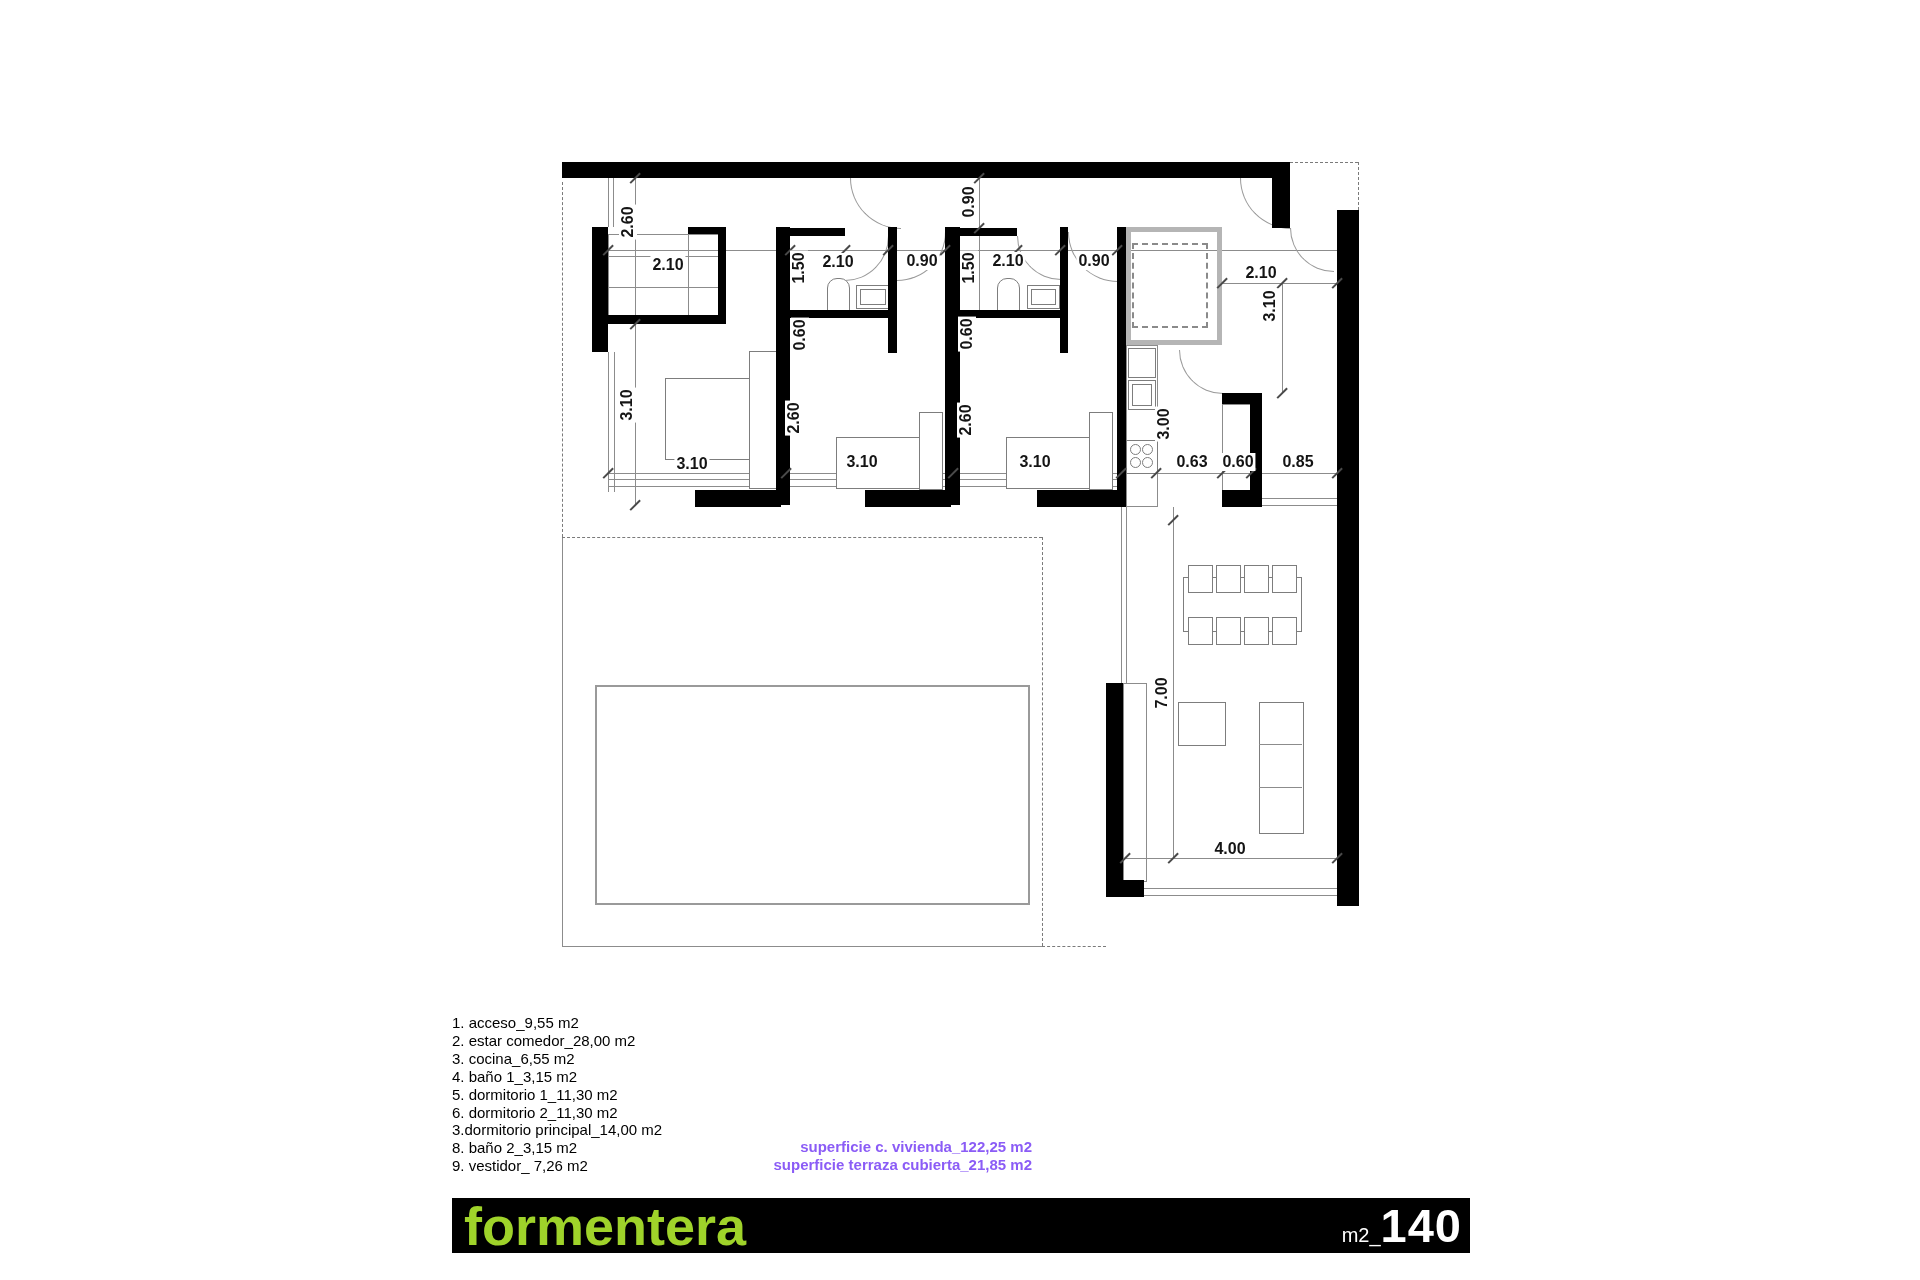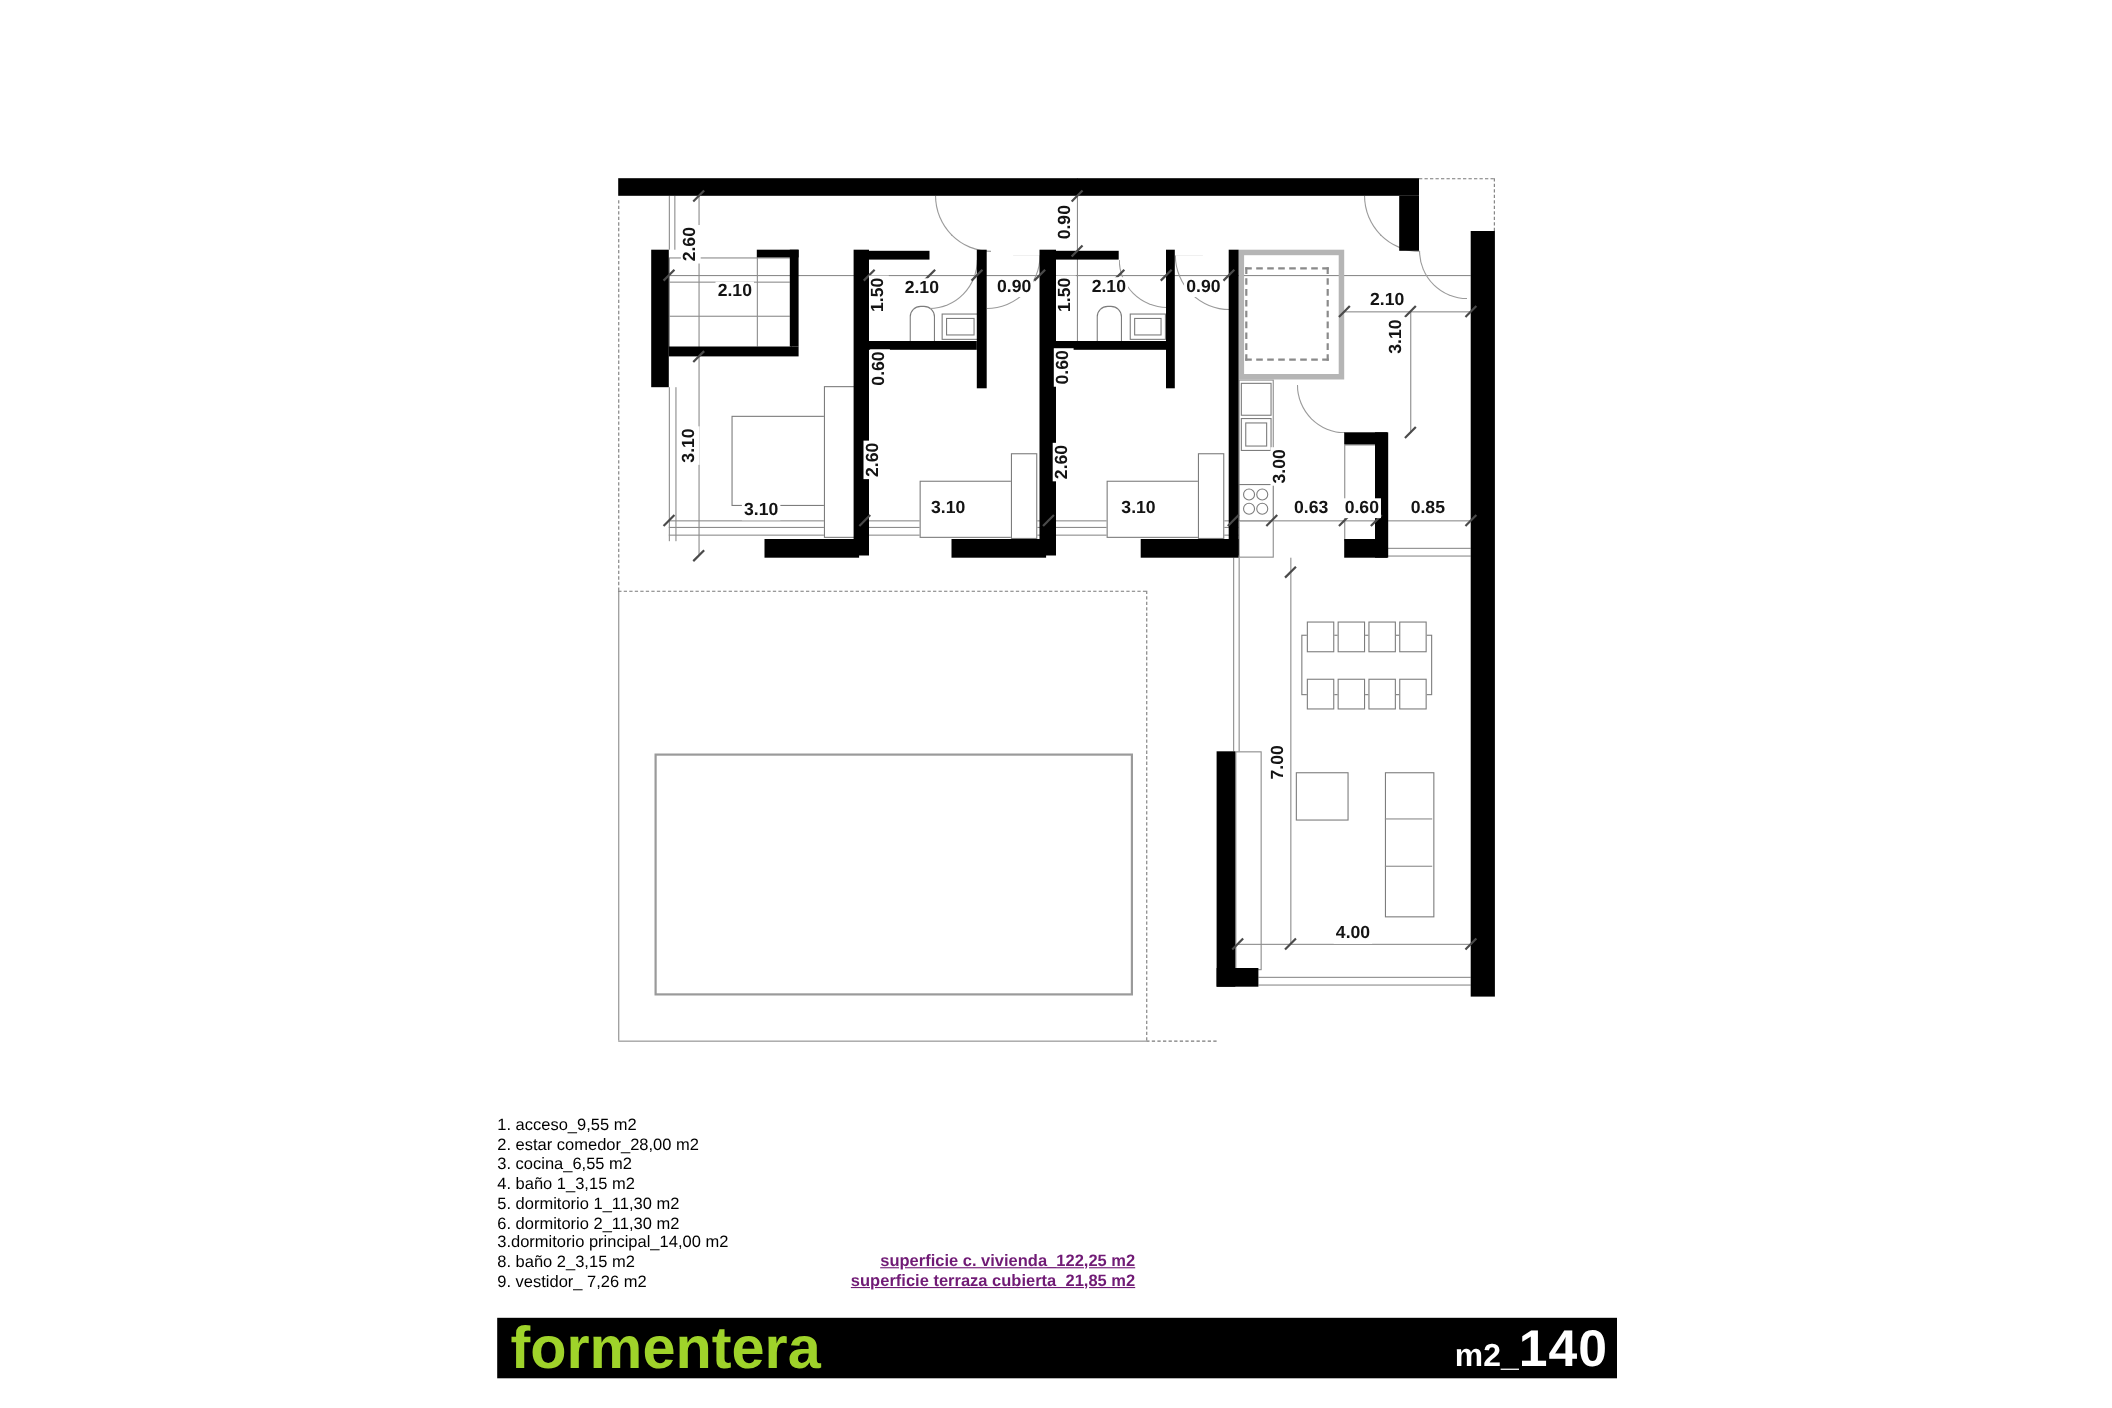--- a/index.html
+++ b/index.html
@@ -26,28 +26,28 @@
       border-bottom-left-radius:100% 100%;}
   .arc-br{position:absolute;border-right:1.5px solid #9a9a9a;border-bottom:1.5px solid #9a9a9a;
       border-bottom-right-radius:100% 100%;}
   
   .fx{position:absolute;border:1px solid #7d7d7d;background:#fff;}
   .toilet{border-radius:10px 10px 2px 2px;}
   .circle{position:absolute;border:1px solid #7d7d7d;border-radius:50%;}
   
   .legend{position:absolute;left:452px;top:1014px;font-size:15px;line-height:17.9px;color:#000;}
   .totals{position:absolute;left:600px;top:1138px;width:432px;text-align:right;
-      font-size:15px;line-height:18px;font-weight:700;color:#701a75;text-decoration:underline;}
+      font-size:15px;line-height:18px;font-weight:700;color:#8b5cf6;}
   
   .titlebar{position:absolute;left:452px;top:1198px;width:1018px;height:55px;background:#000;
       display:flex;align-items:center;justify-content:space-between;padding:0;box-sizing:border-box;}
   .brand{color:#9fd32a;font-weight:700;font-size:54px;letter-spacing:0px;line-height:50px;
       padding-left:12px;}
   .m2wrap{color:#fff;display:flex;align-items:baseline;padding-right:8px;}
-  .m2pre{font-size:29px;font-weight:700;}
+  .m2pre{font-size:20px;font-weight:400;}
   .m2val{font-size:47px;font-weight:700;letter-spacing:1px;}
 </style>
 </head>
 <body>
 
 <div class="page">
 
   <div class="t" style="left:608px;top:178px;width:1px;height:49px"></div>
   <div class="t" style="left:613px;top:178px;width:1px;height:49px"></div>
   <div class="box" style="left:608px;top:234px;width:110px;height:81px"></div>

